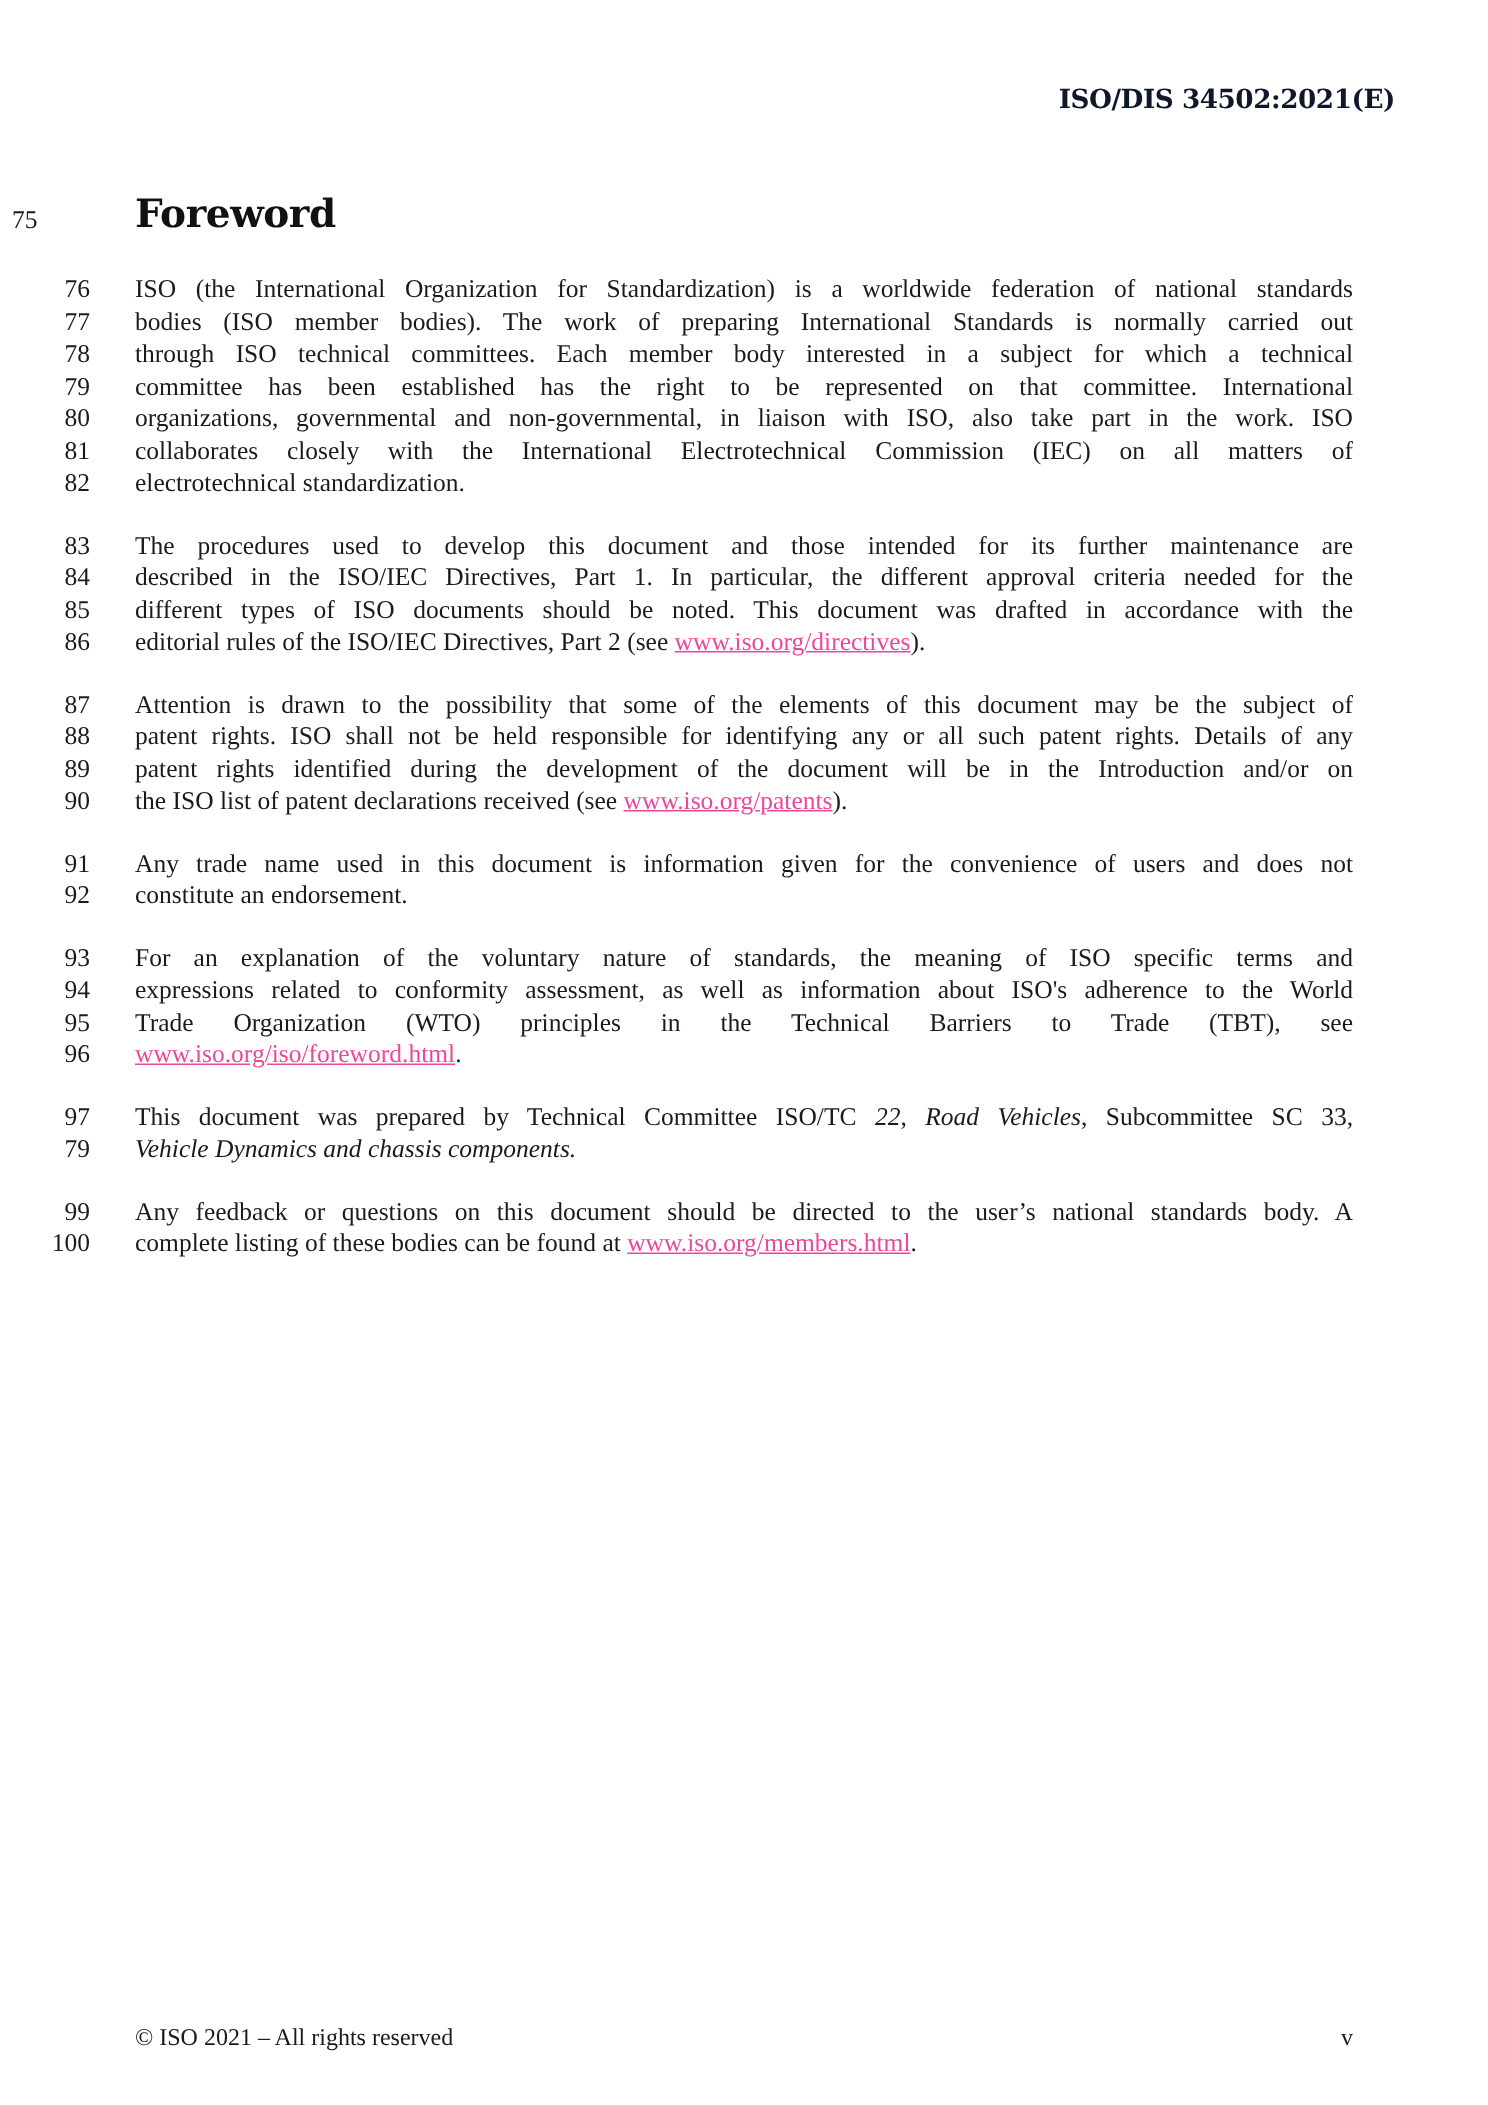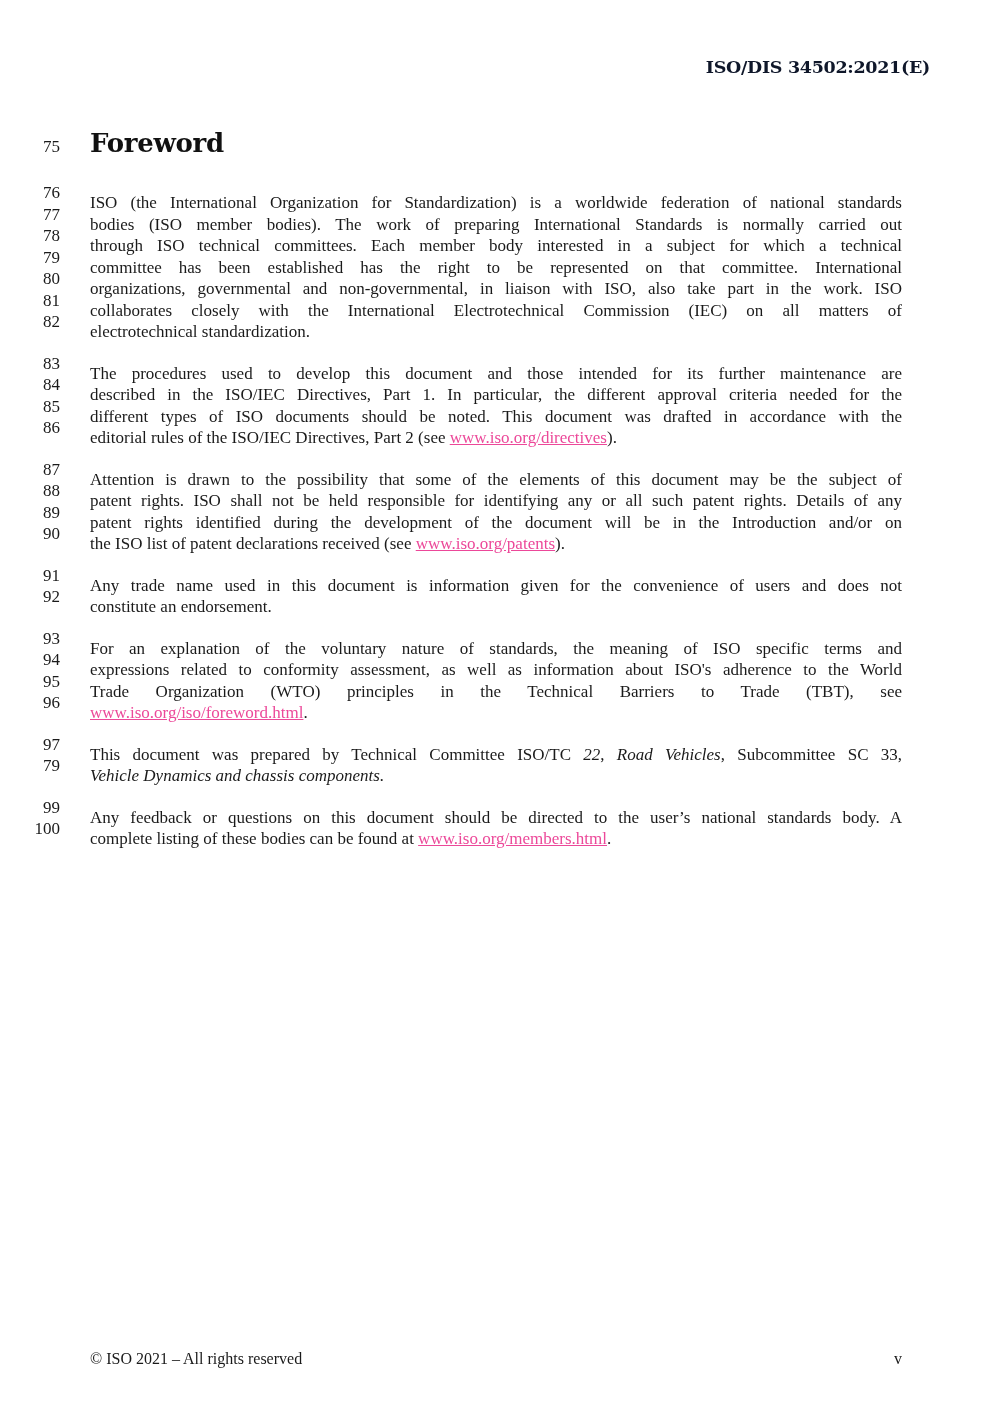--- a/index.html
+++ b/index.html
@@ -27,24 +27,24 @@
     }
     .heading-row {
       position: absolute;
       top: 128px;
       left: 0;
       width: 992px;
       height: 30px;
     }
     .heading-row .ln {
       position: absolute;
-      left: 26px;
+      left: 8px;
       width: 34px;
       top: 9px;
-      text-align: right;
+      text-align: left;
       font-family: "Liberation Serif", serif;
       font-size: 17px;
     }
     .heading-row .heading {
       position: absolute;
       left: 90px;
       top: 0;
       font-family: "DejaVu Serif", serif;
       font-weight: bold;
       font-size: 26px;
@@ -76,21 +76,20 @@
     }
     .line .txt {
       position: absolute;
       left: 90px;
       width: 812px;
       font-family: "Liberation Serif", serif;
       font-size: 17px;
       text-align: justify;
       text-align-last: justify;
       white-space: nowrap;
-      margin-top: 10px;
     }
     .line.last .txt {
       text-align: center;
       text-align-last: left;
     }
     .txt .link {
       text-decoration: underline;
       color: #ec4899;
       cursor: pointer;
     }

